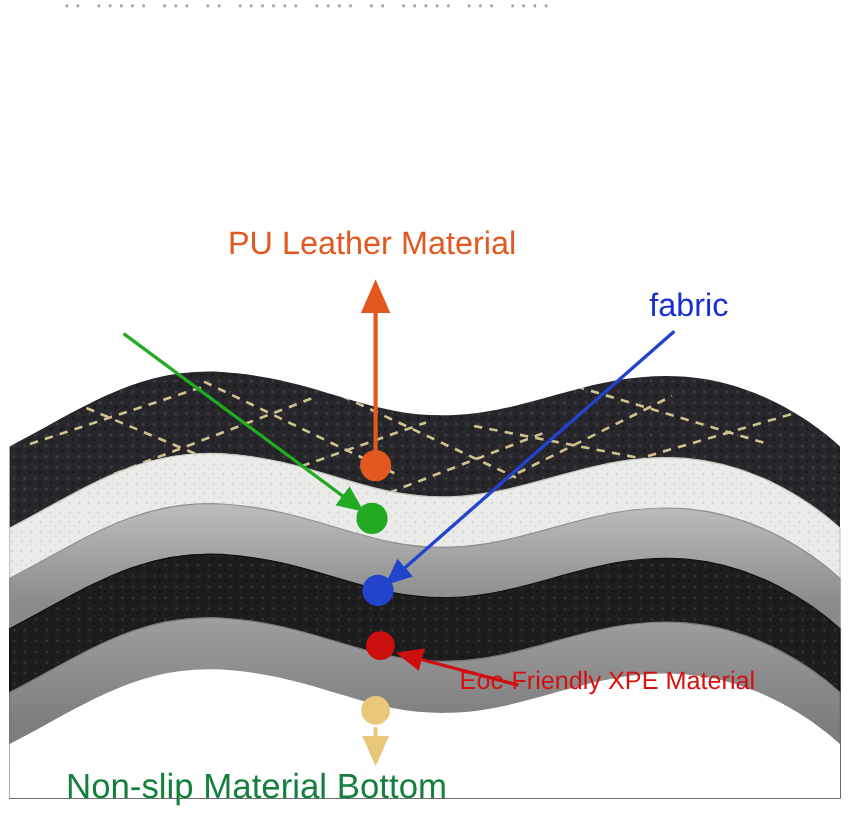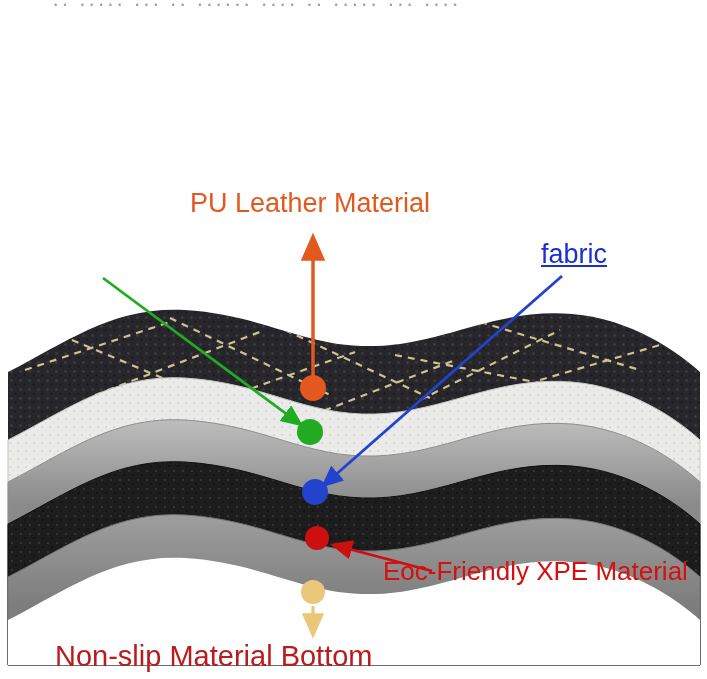--- a/index.html
+++ b/index.html
@@ -9,23 +9,23 @@
   }
   .top-cutoff{
     position:absolute;top:0;left:52px;width:540px;height:9px;overflow:hidden;
     color:#a0a0a0;font-size:22px;letter-spacing:2px;
   }
   .top-cutoff span{display:block;margin-top:-9px;}
   .illustration{position:absolute;left:0;top:0;}
   .lbl{position:absolute;white-space:nowrap;font-size:27px;font-weight:normal;}
   .lbl-pu{color:#e2581f;left:190px;top:188px;text-align:center;}
   .lbl-sponge{color:#1fae1f;left:4px;top:237px;}
-  .lbl-fabric{color:#1a2fd0;left:541px;top:239px;text-decoration:underline;}
-  .lbl-xpe{color:#d60f0f;left:383px;top:556px;font-size:26px;}
-  .lbl-bottom{color:#b91c1c;left:55px;top:640px;font-size:29px;}
+  .lbl-fabric{color:#1a2fd0;left:541px;top:239px;}
+  .lbl-xpe{color:#d60f0f;left:383px;top:556px;font-size:21px;}
+  .lbl-bottom{color:#15803d;left:55px;top:640px;font-size:29px;}
 </style>
 </head>
 <body>
 
 <div class="canvas">
 
   <div class="top-cutoff">
     <span>·· ····· ··· ·· ······ ···· ·· ····· ··· ····</span>
   </div>
 

